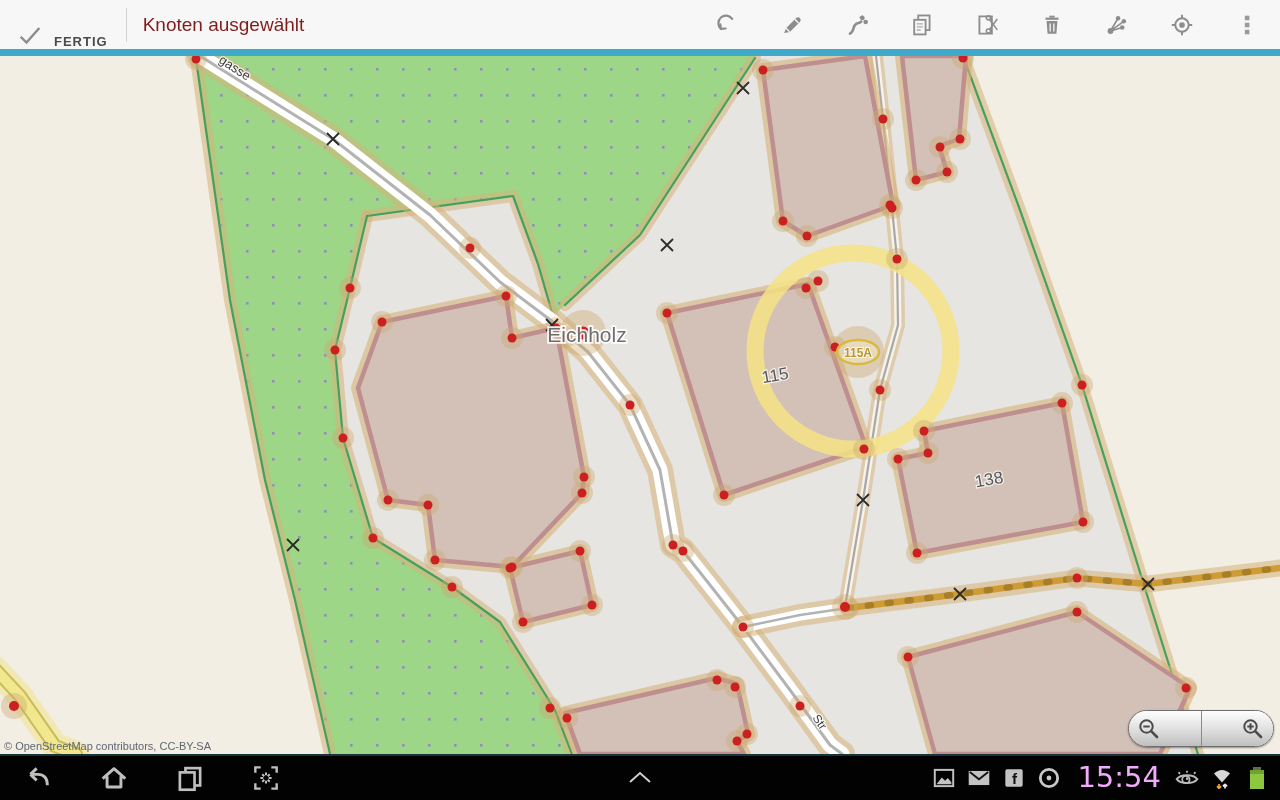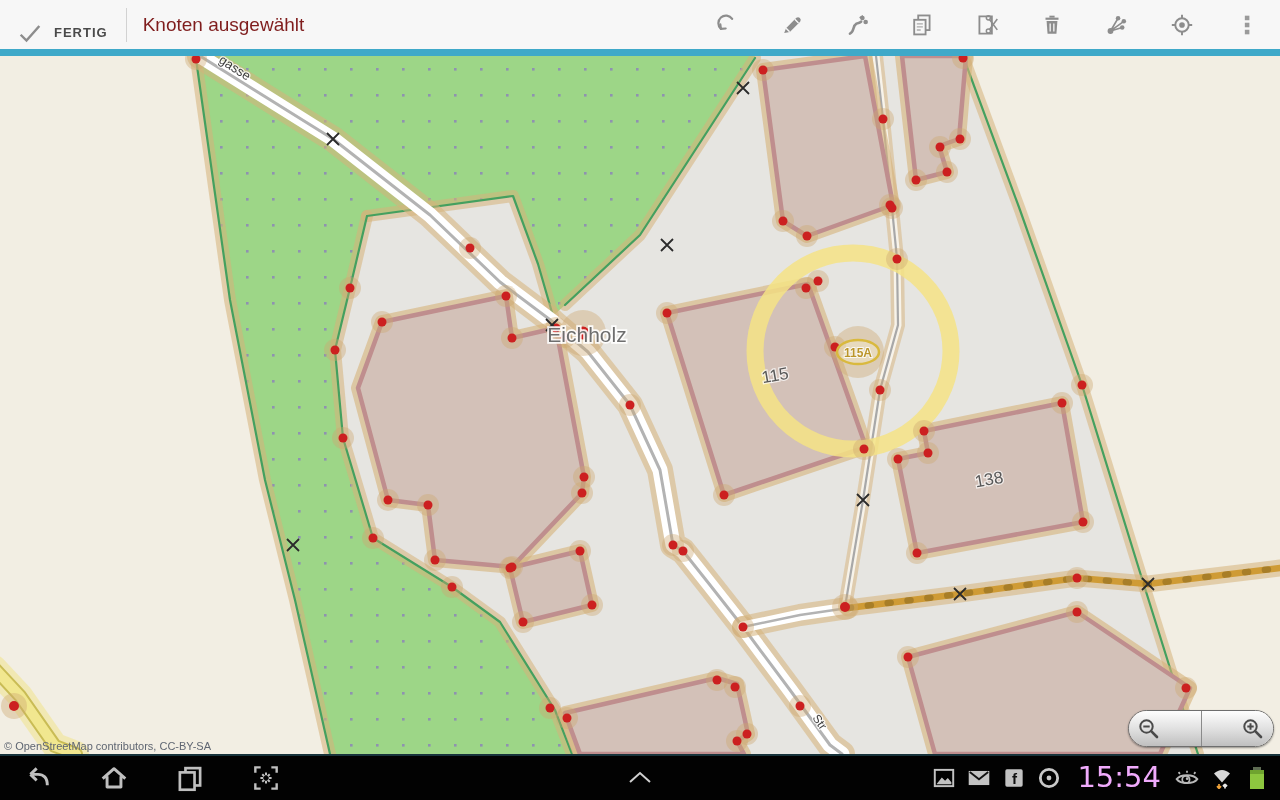--- a/index.html
+++ b/index.html
@@ -9,21 +9,21 @@
     --node-red:#cc2020; --sel-yellow:rgba(244,227,133,.85); --track:#cf9b35;
   }
   *{box-sizing:border-box;margin:0;padding:0}
   html,body{width:1280px;height:800px;overflow:hidden;background:#000;
     font-family:"Liberation Sans",sans-serif;}
   .screen{position:relative;width:1280px;height:800px;background:#000}
 
   
   .actionbar{position:absolute;left:0;top:0;width:1280px;height:56px;background:var(--bar-bg);
     border-bottom:7px solid var(--accent);display:flex;align-items:center}
-  .done{display:flex;align-items:center;gap:10px;padding:16px 18px 0 16px;height:49px;cursor:default}
+  .done{display:flex;align-items:flex-end;gap:10px;padding:16px 18px 0 16px;height:49px;cursor:default}
   .done-label{font-size:13px;color:#4a4a4a;letter-spacing:1px;font-weight:bold}
   .bar-divider{width:1px;height:34px;background:#d2d2d2}
   .bar-title{font-size:19px;color:#7f1d1d;padding-left:16px;flex:0 0 auto}
   .bar-spacer{flex:1}
   .toolbtns{display:flex;align-items:center;gap:38px;padding-right:20px}
   .toolbtn{width:27px;height:27px;display:flex;align-items:center;justify-content:center}
   .toolbtn svg{width:26px;height:26px}
 
   
   .map{position:absolute;left:0;top:56px;width:1280px;height:698px;background:var(--map-beige)}

